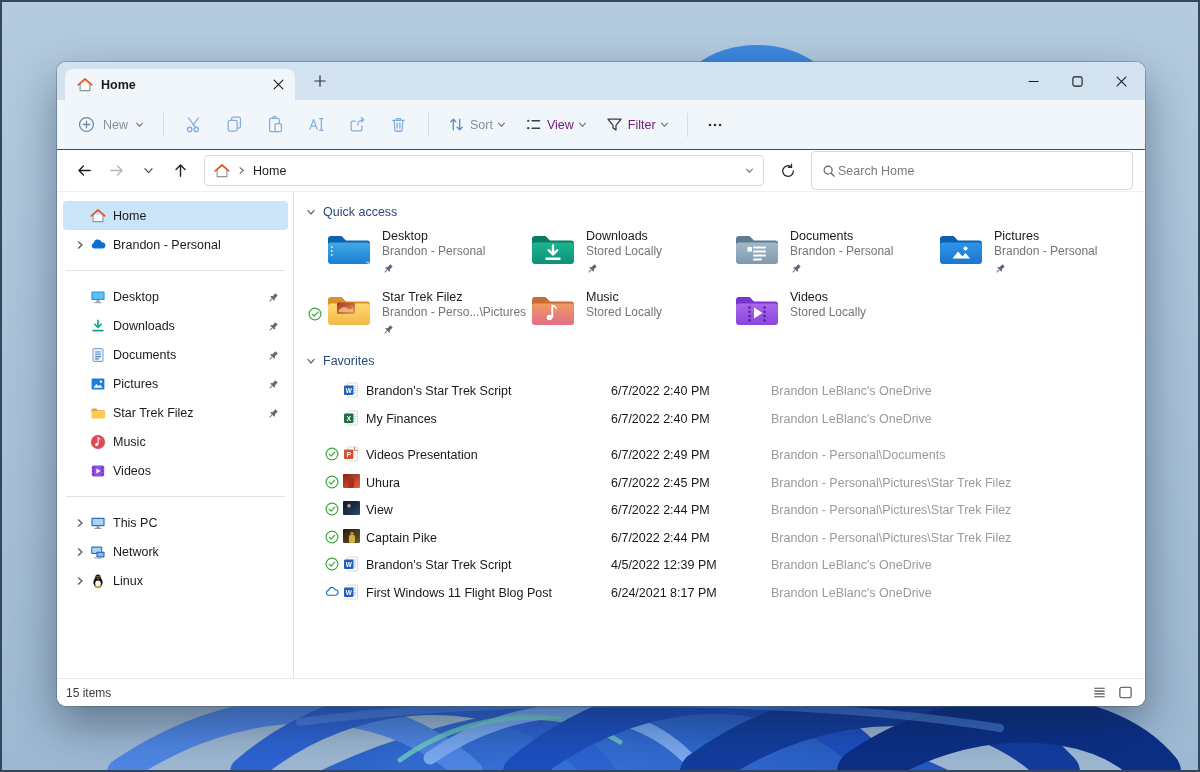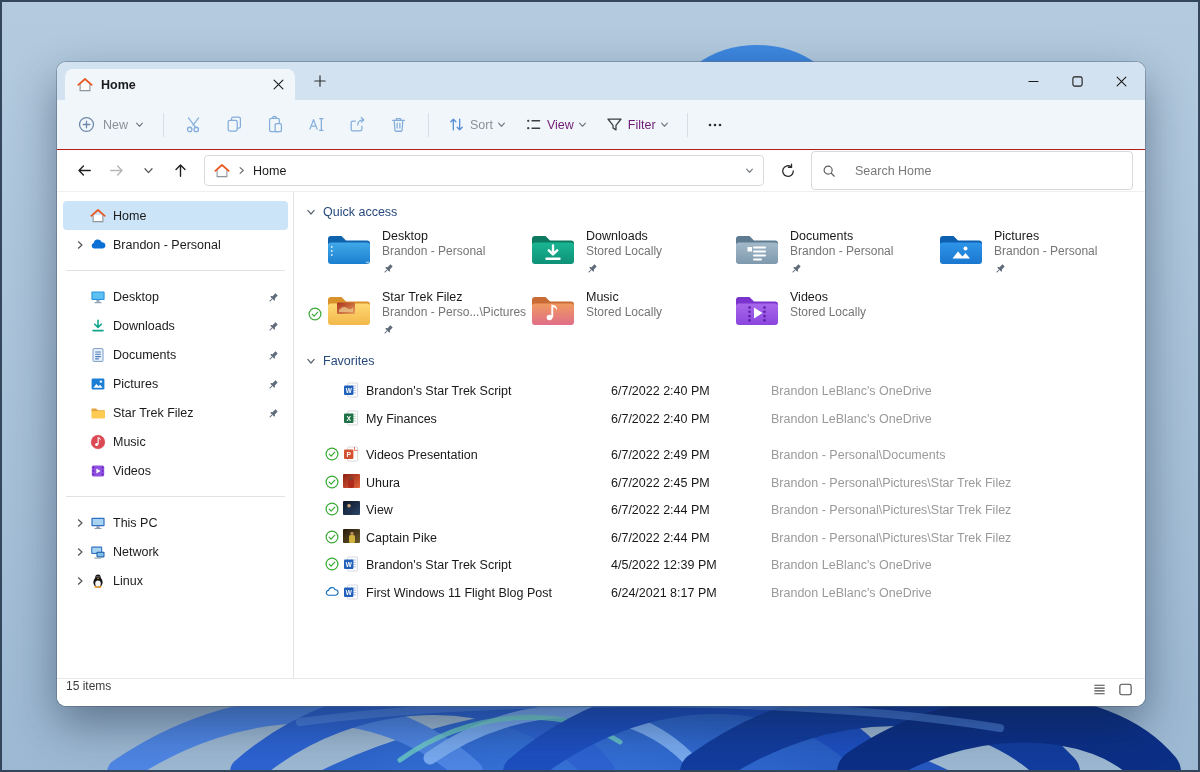--- a/index.html
+++ b/index.html
@@ -35,21 +35,21 @@
   .tb-sep{width:1px;height:24px;background:#d6dde4;margin:0 9px;}
   .tb-icon-btn{width:41px;height:36px;display:flex;align-items:center;justify-content:center;border-radius:5px;}
   .tb-drop{display:flex;align-items:center;gap:4px;padding:7px 9px;border-radius:5px;}
   .tb-more{width:36px;height:34px;display:flex;align-items:center;justify-content:center;border-radius:5px;}
   
   .nav-row{height:41px;background:#fff;display:flex;align-items:center;padding:0 12px;gap:2px;border-bottom:1px solid #efefef;flex:none;}
   .nav-btn{width:30px;height:30px;display:flex;align-items:center;justify-content:center;border-radius:4px;flex:none;}
   .address-bar{flex:1;height:29px;border:1px solid #d9d9d9;border-radius:4px;display:flex;align-items:center;gap:7px;padding:0 9px;margin:0 7px;background:#fff;min-width:0;}
   .address-label{font-size:12.5px;color:#1b1b1b;}
   .address-spacer{flex:1;}
-  .search-box{width:300px;height:29px;border:1px solid #d9d9d9;border-radius:4px;display:flex;align-items:center;gap:17px;padding:4px 10px;background:#fff;flex:none;margin-left:6px;}
+  .search-box{width:300px;height:29px;border:1px solid #d9d9d9;border-radius:4px;display:flex;align-items:center;gap:0;padding:4px 10px;background:#fff;flex:none;margin-left:6px;}
   .search-input{border:none;outline:none;flex:1;font-size:12.5px;color:#222;font-family:inherit;background:transparent;}
   .search-input::placeholder{color:#7a7a7a;}
   
   .body-row{flex:1;display:flex;min-height:0;}
   .sidebar{width:225px;flex:none;padding:9px 5px 0 6px;overflow:hidden;}
   .side-item{height:29px;display:flex;align-items:center;border-radius:4px;padding-left:7px;position:relative;}
   .side-item.selected{background:#cce4f7;}
   .side-chevron{width:19px;height:16px;display:flex;align-items:center;justify-content:center;flex:none;}
   .side-ico{width:17px;height:16px;margin-right:7px;display:flex;align-items:center;justify-content:center;flex:none;}
   .side-label{font-size:12.5px;color:#1b1b1b;white-space:nowrap;}
@@ -67,21 +67,21 @@
   .tile-sub{font-size:12px;color:#757575;white-space:nowrap;}
   .tile-pin{margin-top:2px;height:12px;}
   .rows{position:relative;margin-top:9px;}
   .file-row{height:27.5px;position:relative;}
   .row-status{position:absolute;left:21px;top:6px;}
   .row-ico{position:absolute;left:39px;top:5px;}
   .row-name{position:absolute;left:62px;top:7px;font-size:12.5px;color:#191919;white-space:nowrap;}
   .row-date{position:absolute;left:307px;top:7px;font-size:12.5px;color:#191919;white-space:nowrap;}
   .row-loc{position:absolute;left:467px;top:7px;font-size:12.5px;color:#9a9a9a;white-space:nowrap;}
   
-  .statusbar{height:27px;border-top:1px solid #e8e8e8;display:flex;align-items:flex-start;padding:0 10px 0 9px;flex:none;background:#fff;}
+  .statusbar{height:27px;border-top:1px solid #e8e8e8;display:flex;align-items:center;padding:0 10px 0 9px;flex:none;background:#fff;}
   .items-count{font-size:12px;color:#3c3c3c;}
   .status-right{margin-left:auto;display:flex;align-items:center;gap:6px;}
   .status-btn{width:20px;height:20px;display:flex;align-items:center;justify-content:center;border-radius:3px;}
   .ico{display:inline-flex;}
   .ico svg{display:block;}
 </style>
 </head>
 <body>
 
 <div class="wallpaper">

